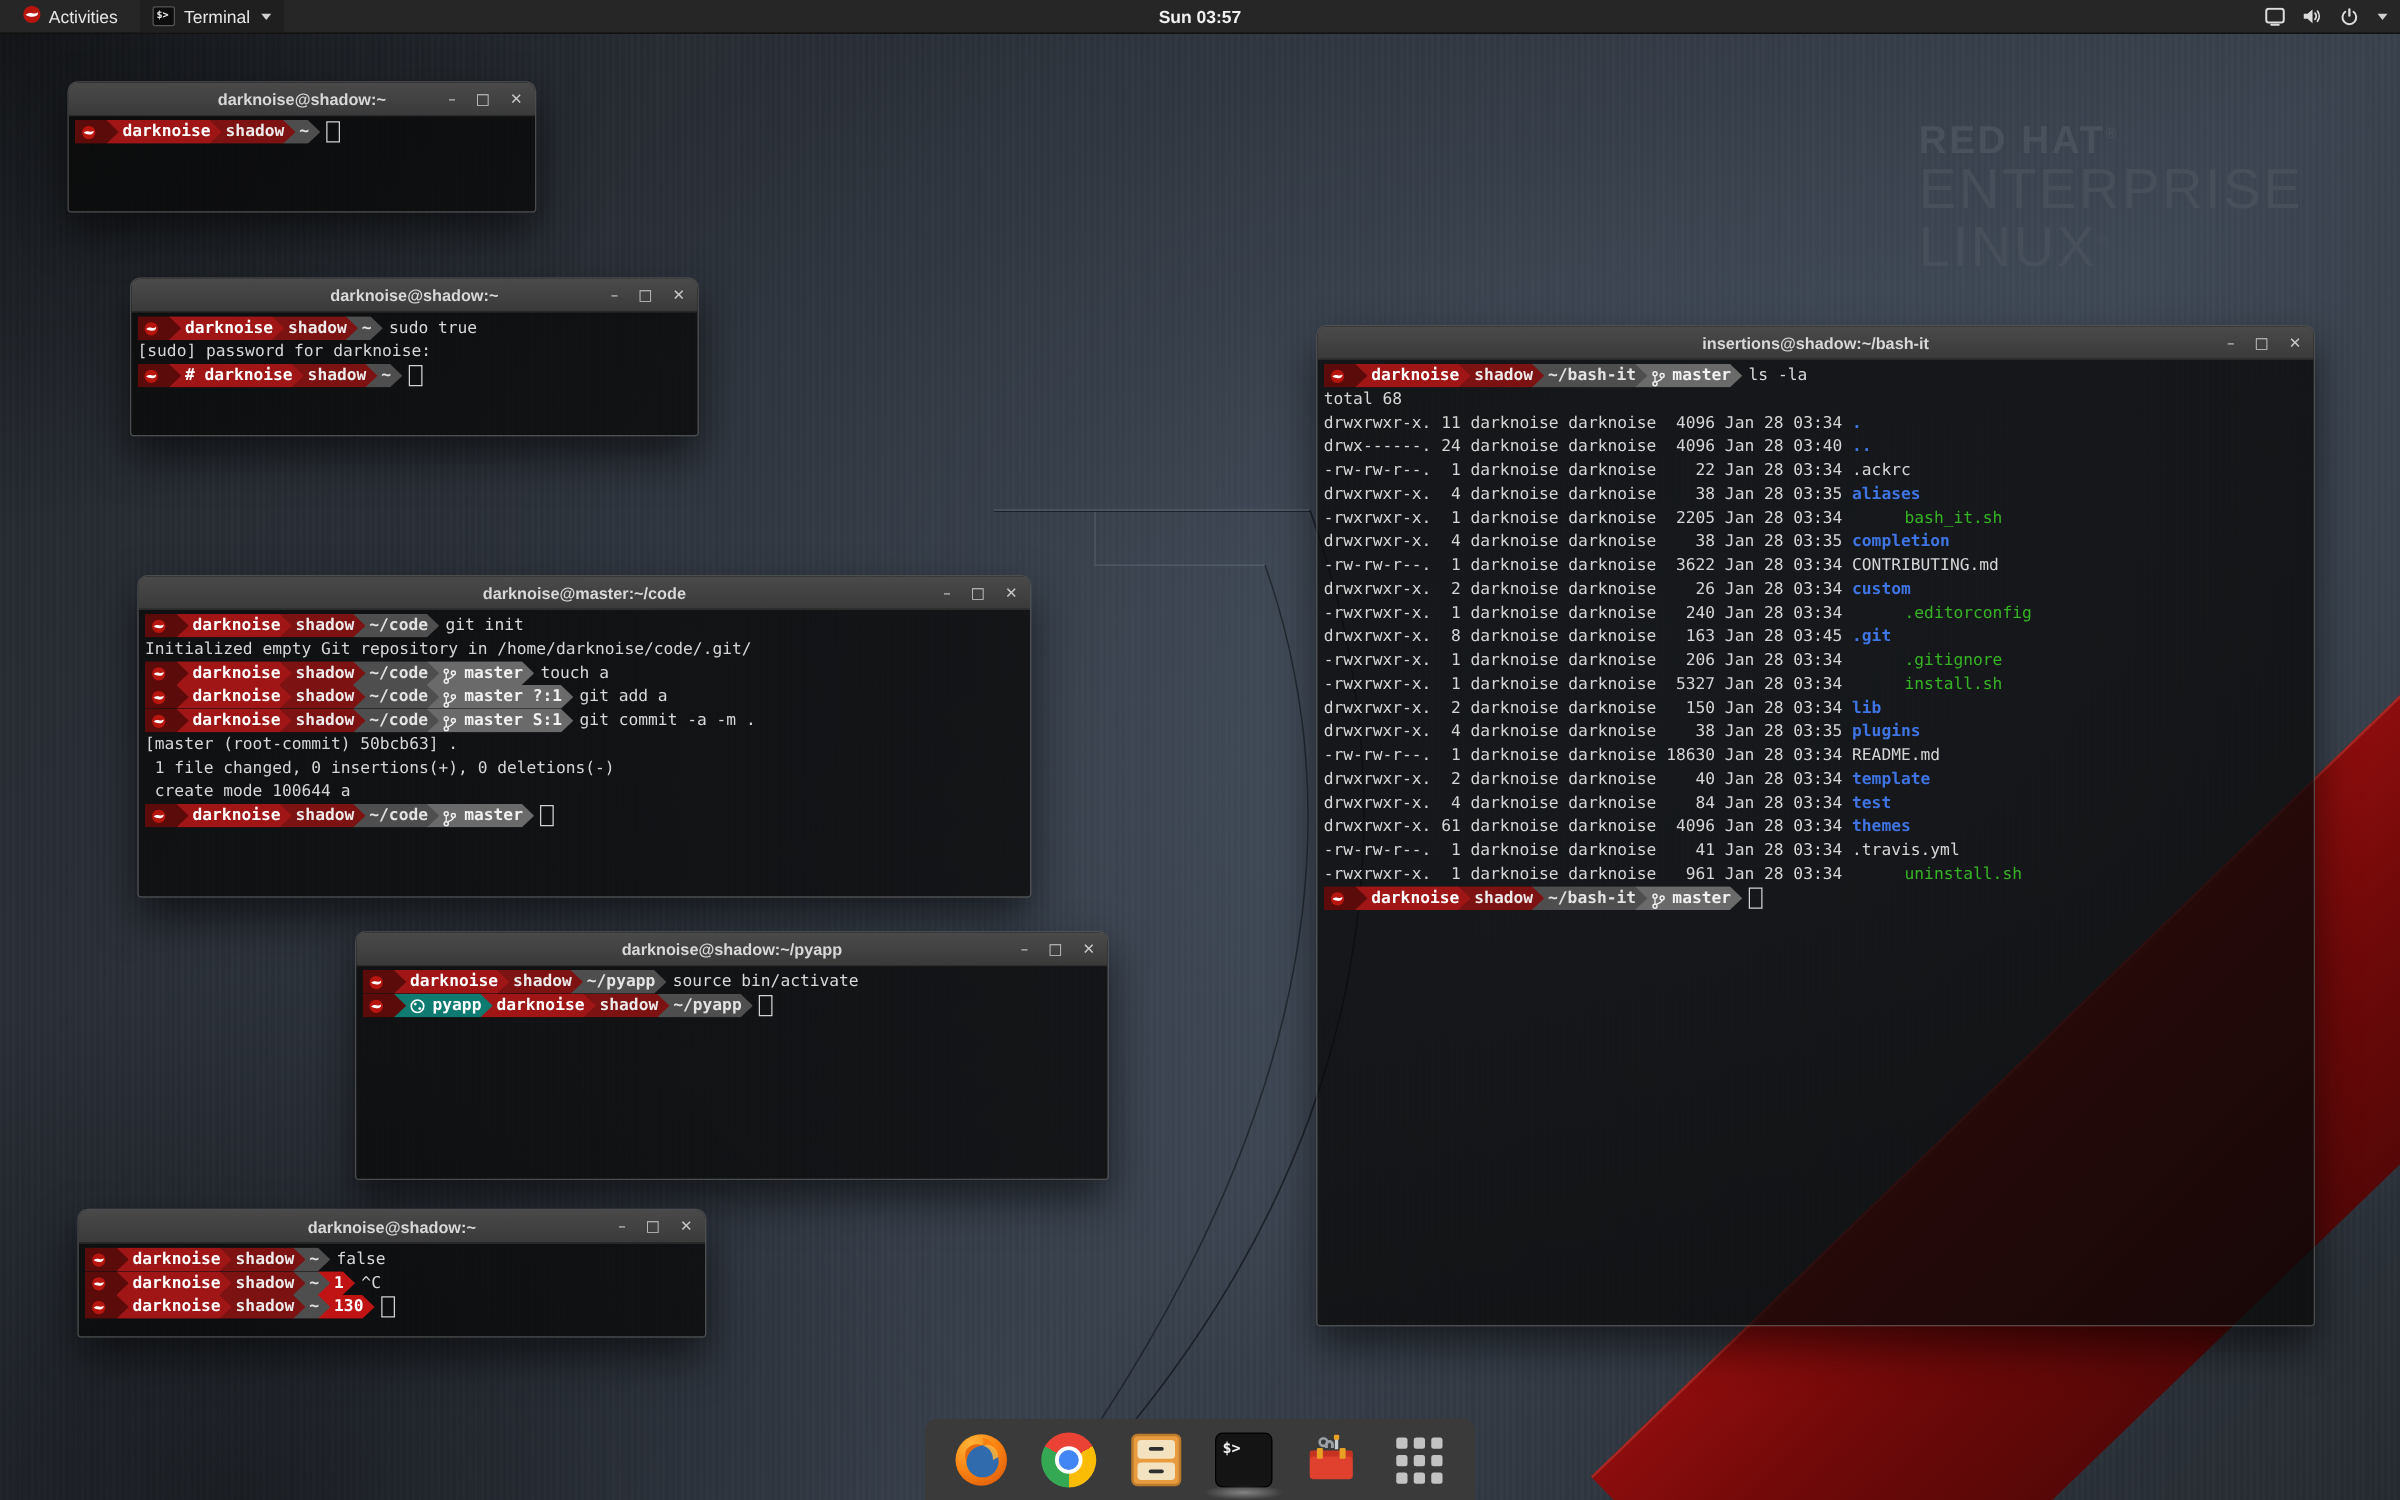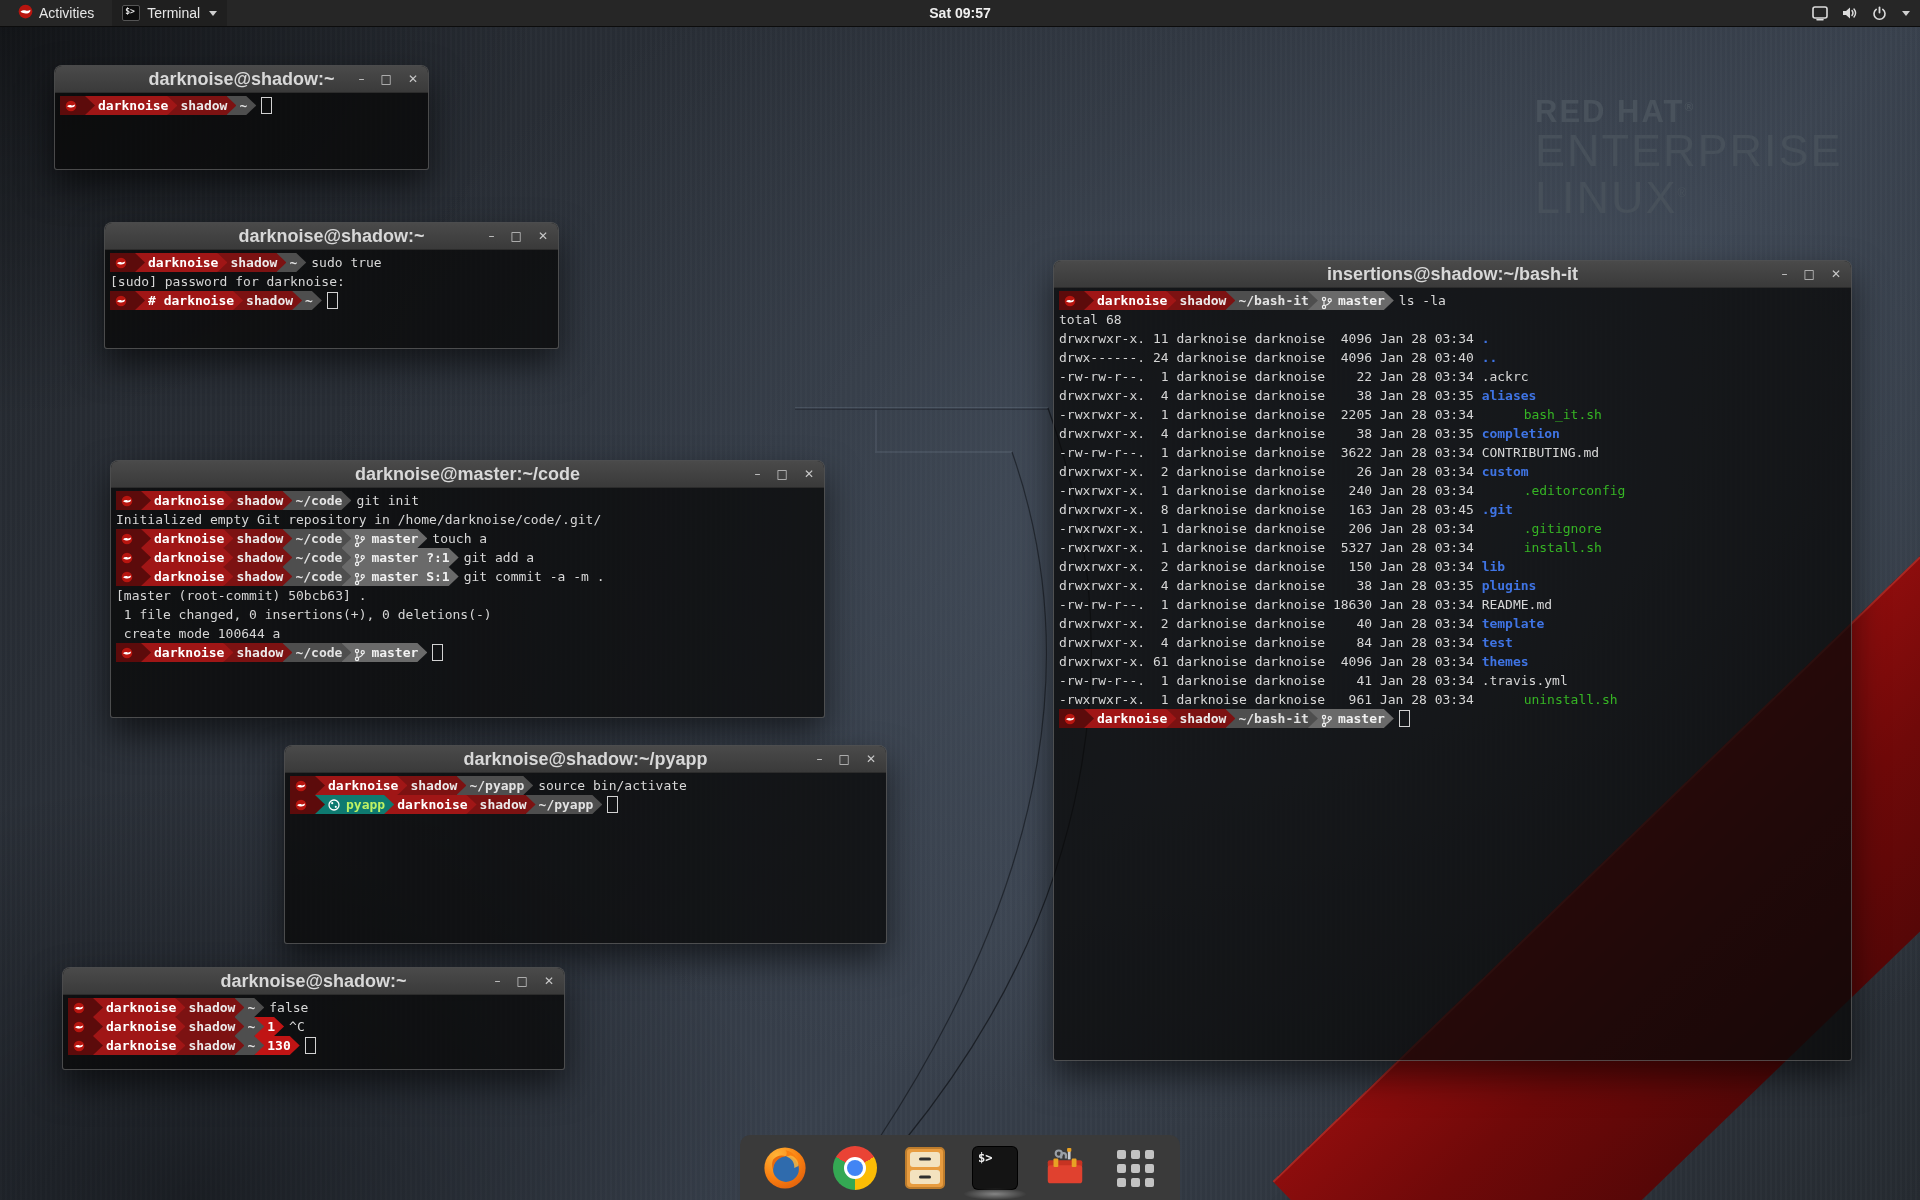--- a/index.html
+++ b/index.html
@@ -39,35 +39,35 @@
     transform:translate(-50%,-50%) rotate(-44deg);}
   .band2{left:1870px;top:792px;width:1400px;height:270px;
     background:linear-gradient(to bottom,#8d0d0d 0%,#700909 45%,#560707 100%);
     box-shadow:inset 0 2px 0 rgba(255,120,100,0.25);
     transform:translate(-50%,-50%) rotate(-44deg);}
   
   .term{position:absolute;z-index:5;border:1px solid rgba(150,150,150,0.45);border-radius:8px 8px 3px 3px;
     box-shadow:0 16px 34px rgba(0,0,0,0.55);overflow:hidden;background:rgba(9,9,9,0.78);}
   .titlebar{height:26px;background:linear-gradient(#4a4a4a,#3a3a3a);border-bottom:1px solid #2c2c2c;
     position:relative;display:flex;align-items:center;justify-content:center;}
-  .tb-title{font-size:18px;font-weight:bold;color:#d8d8d8;}
+  .tb-title{font-size:13px;font-weight:bold;color:#d8d8d8;}
   .tb-btns{position:absolute;right:10px;top:0;height:26px;display:flex;align-items:center;gap:16px;}
   .wbtn{color:#c9c9c9;font-size:12px;line-height:1;cursor:default;font-family:"DejaVu Sans",sans-serif;}
   .tbody{padding:3px 0 0 5px;font-family:"DejaVu Sans Mono",monospace;font-size:13px;color:#d6d6d6;}
   .tline{white-space:pre;height:19px;line-height:19px;}
   .pline{display:flex;align-items:stretch;height:19px;line-height:19px;white-space:pre;}
   .seg{position:relative;display:flex;align-items:center;padding:0 9px 0 13px;margin-right:-10px;font-weight:bold;
     clip-path:polygon(0 0,calc(100% - 10px) 0,100% 50%,calc(100% - 10px) 100%,0 100%);}
   .seg-os{background:var(--seg-os);padding:0 12px 0 5px;}
   .seg-user{background:var(--seg-user);color:#ffffff;}
   .seg-host{background:var(--seg-host);color:#eceaea;}
   .seg-cwd{background:var(--seg-cwd);color:#e3e3e3;}
   .seg-git{background:var(--seg-git);color:#f1f1f1;align-items:flex-end;}
   .seg-exit{background:var(--seg-exit);color:#ffffff;}
-  .seg-venv{background:var(--seg-venv);color:#bef264;}
+  .seg-venv{background:var(--seg-venv);color:#ffffff;}
   .segic{display:inline-flex;align-items:center;margin-right:6px;}
   .segic svg{display:block}
   .cmd{margin-left:15px;color:#d9d9d9;}
   .cursor{display:inline-block;width:9px;height:15px;border:1px solid #d2d2d2;margin-left:15px;align-self:center;}
   .fn-dir{color:var(--file-dir);font-weight:bold;}
   .fn-exec{color:var(--file-exec);margin-left:42px;}
   .fn-plain{color:#d6d6d6;}
   
   .w0{left:54px;top:65px;width:373px;height:103px;}
   .w1{left:104px;top:222px;width:453px;height:125px;}
@@ -324,21 +324,21 @@
               <path d="M2 6.2c1.2-1 2.6-1.4 4.2-1 1.5.4 2.7.2 3.6-.6.3 1-.1 2-1.2 2.5-1.8.8-4.6.6-6.6-.9z" fill="#fff"></path>
             </svg></span>
         <span>Activities</span>
       </div>
       <div class="appmenu">
         <span class="term-tile">$&gt;</span>
         <span>Terminal</span>
         <span class="caret"></span>
       </div>
     </div>
-    <div class="clock">Sat 09:57</div>
+    <div class="clock">Sun 03:57</div>
     <div class="tb-right">
       <span>
           <svg width="16" height="15" viewBox="0 0 16 15">
             <rect x="1" y="1" width="14" height="11" rx="2" fill="none" stroke="#dcdcdc" stroke-width="1.6"></rect>
             <path d="M5 13.8h6" stroke="#dcdcdc" stroke-width="1.6" stroke-linecap="round"></path>
           </svg>
         </span>
       <span>
           <svg width="18" height="14" viewBox="0 0 18 14">
             <path d="M2 5h3l4-3.5v11L5 9H2z" fill="#dcdcdc"></path>

